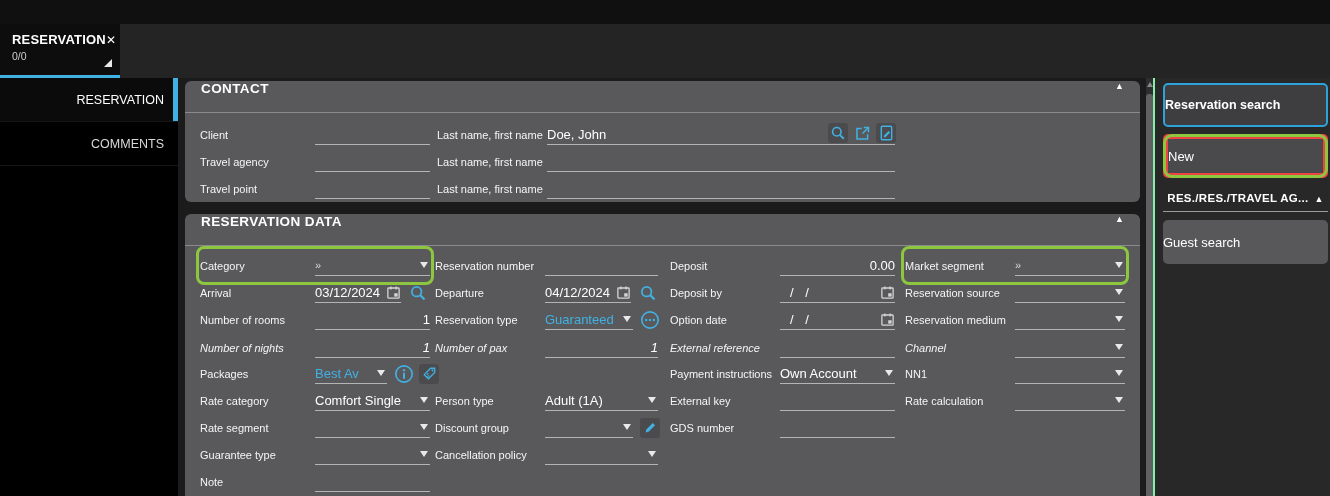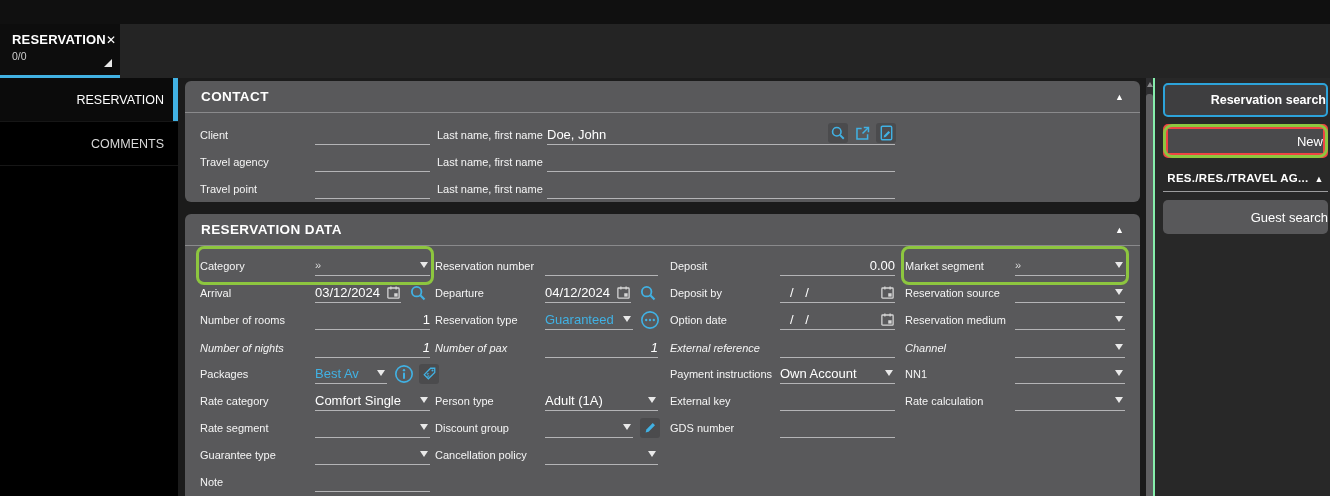--- a/index.html
+++ b/index.html
@@ -27,21 +27,21 @@
   .nav-item{position:relative;height:44px;display:flex;align-items:center;justify-content:flex-end;
     padding-right:14px;font-size:12.5px;color:#d8d8d8;border-bottom:1px solid #161616;cursor:pointer;}
   .nav-item.active{color:#fff;background:#0b0b0b;}
   .nav-item.active .nav-accent{position:absolute;right:0;top:0;width:5px;height:100%;background:var(--cyan);}
 
   
   .main-bg{position:absolute;left:178px;top:54px;width:968px;height:442px;background:#1b1b1b;}
   .panel{position:absolute;background:var(--panel);border-radius:6px;}
   .panel-contact{left:185px;top:57px;width:955px;height:121px;}
   .panel-resdata{left:185px;top:190px;width:955px;height:297px;}
-  .panel-head{position:relative;height:32px;display:flex;align-items:center;
+  .panel-head{position:relative;height:32px;display:flex;align-items:flex-start;
     padding:0 16px;border-bottom:1px solid #8a8a8c;}
   .panel-title{font-size:13.5px;font-weight:bold;letter-spacing:.4px;}
   .collapse{margin-left:auto;font-size:9px;color:#fff;cursor:pointer;}
 
   
   .fp{position:absolute;height:27px;display:flex;align-items:center;}
   .lbA{flex:0 0 115px;font-size:11px;color:var(--label);}
   .lbB{flex:0 0 110px;font-size:11px;color:var(--label);}
   .v{flex:1 1 auto;height:21px;display:flex;align-items:center;
     border-bottom:1px solid var(--ul);font-size:13px;color:#fff;min-width:0;}
@@ -75,21 +75,21 @@
   .contact-icons{position:absolute;left:628px;top:2px;display:flex;gap:4px;}
 
   
   .vscroll{position:absolute;left:1146px;top:54px;width:7px;height:442px;background:#2e2e30;cursor:pointer;}
   .vscroll .up{position:absolute;left:0.5px;top:4px;width:0;height:0;
     border-left:3px solid transparent;border-right:3px solid transparent;border-bottom:5px solid #8a8a8c;}
   .vscroll .thumb{position:absolute;left:0;top:16px;width:7px;height:420px;background:#606062;border-radius:3px;}
 
   
   .rightbar{position:absolute;left:1155px;top:54px;width:175px;height:442px;background:#282828;padding:5px 2px 0 8px;}
-  .rbtn{width:165px;height:34px;display:flex;align-items:center;justify-content:flex-end;
+  .rbtn{width:165px;height:44px;display:flex;align-items:center;justify-content:flex-start;
     font-size:12.5px;font-weight:bold;color:#fff;border-radius:5px;cursor:pointer;}
   .btn-res-search{background:#3e3e40;border:2px solid #2da3da;margin-bottom:7px;}
   .btn-new{position:relative;background:#4a4a4c;border:5px solid #ef4444;font-weight:normal;font-size:13px;}
   .btn-new::after{content:"";position:absolute;inset:-5px;border:3px solid var(--green);
     border-radius:9px;pointer-events:none;}
   .rgroup{margin-top:14px;width:165px;display:flex;align-items:flex-end;justify-content:center;
     gap:6px;font-size:11.5px;font-weight:bold;letter-spacing:.3px;cursor:pointer;}
   .rgroup .collapse{margin-left:0;}
   .rrule{width:165px;border-top:1px solid #9c9c9e;margin:7px 0 8px 0;}
   .btn-guest{background:#58585a;font-weight:normal;font-size:13px;}

